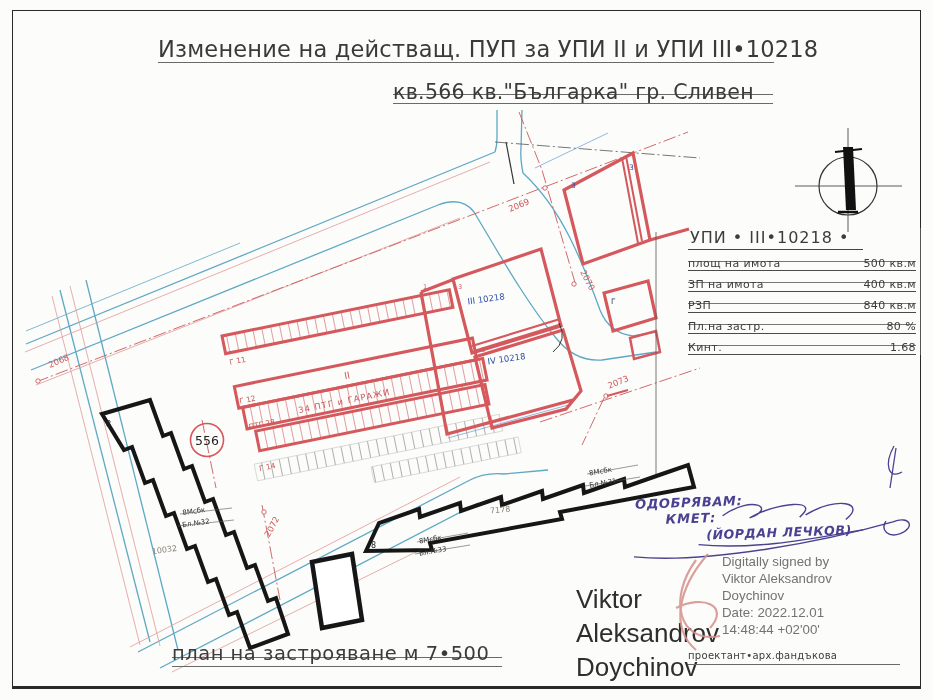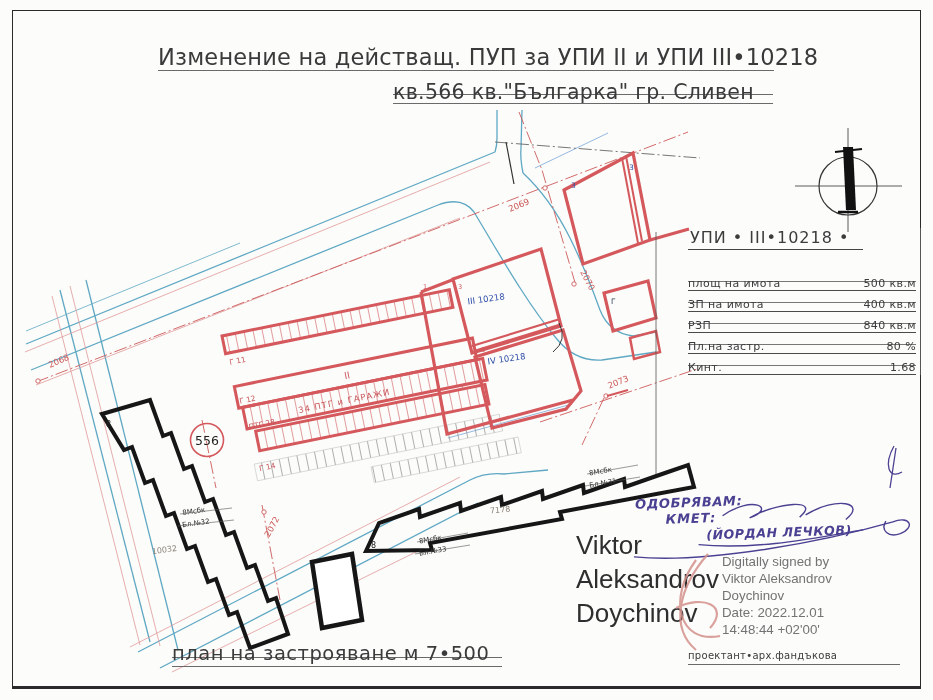--- a/index.html
+++ b/index.html
@@ -13,54 +13,54 @@
     border:1.5px solid #2a2a2a; border-bottom-width:3px; pointer-events:none;
   }
   .abs{position:absolute;}
   
   .guides2{
     background:linear-gradient(to bottom,
       transparent 52%, #6a6a6a 52%, #6a6a6a 55%, transparent 55%,
       transparent 86%, #6a6a6a 86%, #6a6a6a 89%, transparent 89%);
   }
   .title1{
-    left:158px; top:44px; width:616px; height:30px;
+    left:158px; top:36px; width:616px; height:30px;
     font-size:22.5px; letter-spacing:.2px; color:#3a3a3a; white-space:nowrap;text-align:right;
   }
   .title2{
     left:393px; top:80px; width:380px; height:27px;
     font-size:20.5px; letter-spacing:.3px; color:#3a3a3a; white-space:nowrap;
   }
   
   .upi{
     left:688px; top:228px; width:228px;
     color:#3c3c3c; border-right:1px solid #555; padding-right:4px;
   }
   .upi .hdr{
     font-size:16px; letter-spacing:1px; border-bottom:1.2px solid #444;
-    display:inline-block; padding:0 14px 2px 2px; margin-bottom:20px;
+    display:inline-block; padding:0 14px 2px 2px; margin-bottom:0;
   }
   .upi .row{
     display:flex; align-items:flex-end; font-size:11px; letter-spacing:.4px;
     border-bottom:1.1px solid #4a4a4a; height:20px;
     background:linear-gradient(to bottom, transparent 55%, #777 55%, #777 58%, transparent 58%);
   }
   .upi .row .lbl{flex:1;}
   .upi .row .val{width:92px; text-align:right;}
   
   .approval{
     left:628px; top:492px; width:292px; height:70px;
     color:#4b4192; transform:rotate(-2deg); font-style:italic; font-weight:bold;
   }
   .approval .a1{position:absolute; left:8px; top:0; font-size:13px; letter-spacing:.6px;}
   .approval .a2{position:absolute; left:38px; top:16px; font-size:13px; letter-spacing:.8px;}
   .approval .a3{position:absolute; left:78px; top:33px; font-size:12.5px; letter-spacing:.6px;}
   
   .signame{
-    left:576px; top:528px; width:150px;
+    left:576px; top:582px; width:150px;
     font-family:"Liberation Sans", sans-serif; font-size:26px; line-height:34px; color:#2e2e2e;
   }
   .sigdetails{
     left:722px; top:553px; width:190px;
     font-family:"Liberation Sans", sans-serif; font-size:13.3px; line-height:17px; color:#737373;
   }
   .footL{
     left:172px; top:642px; width:330px; height:27px;
     font-size:19.5px; letter-spacing:.5px; color:#3b3b3b; white-space:nowrap;
     background:linear-gradient(to bottom,

